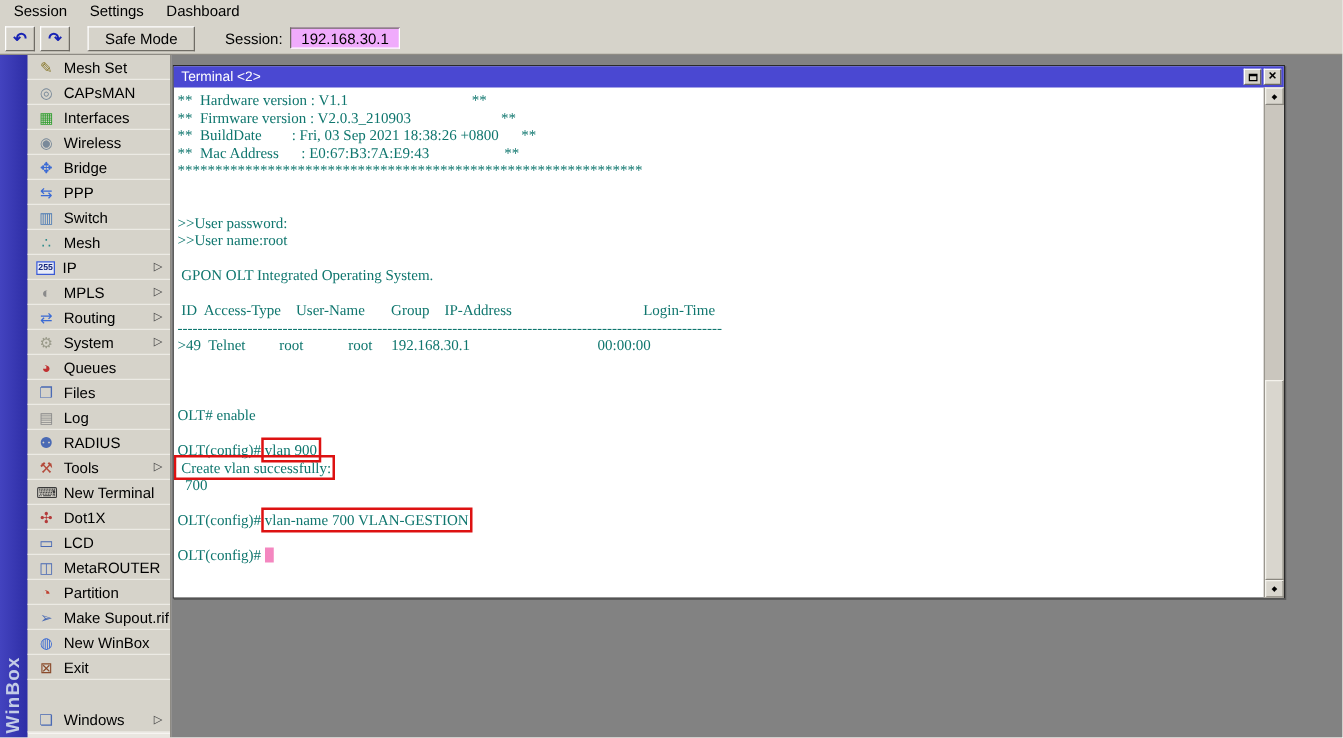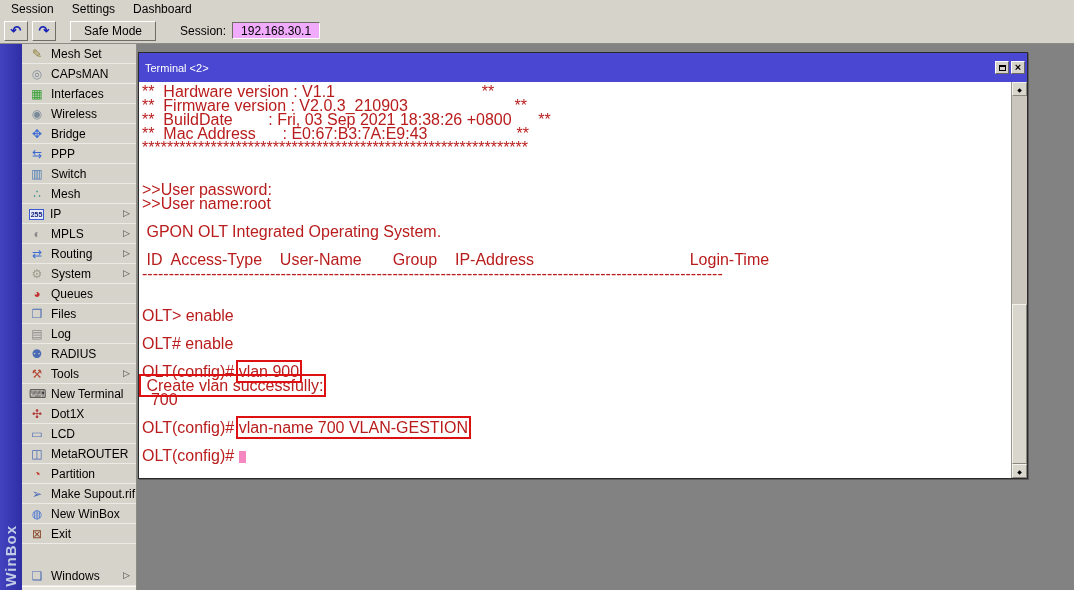--- a/index.html
+++ b/index.html
@@ -47,31 +47,31 @@
   .ico-badge{font-size:7px;font-weight:bold;border:1px solid #3a5ad4;color:#13247c;
     background:#e8ecf8;width:15px;height:11px;line-height:9px;margin-top:2px;}
   .sub-arrow{position:absolute;right:6px;top:4px;color:#444;font-size:9px;}
   .nav-spacer{height:22px;flex:none;}
   .nav-partial{height:6px;flex:none;background:#e9e6e0;border-top:1px solid #fbfaf7;}
   
   .desktop{flex:1;position:relative;background:var(--desktop);}
   .window{position:absolute;left:1px;top:8px;width:890px;height:427px;
     border:1px solid #2a2a2a;background:#ffffff;display:flex;flex-direction:column;
     box-shadow:1px 1px 0 #5c5c5c;}
-  .titlebar{height:29px;flex:none;background:var(--titlebar);color:#fff;
+  .titlebar{height:17px;flex:none;background:var(--titlebar);color:#fff;
     display:flex;align-items:center;padding:0 2px 0 6px;font-size:11px;}
   .titlebar .title{flex:1;}
   .wbtn{width:14px;height:13px;margin-left:2px;background:var(--chrome);
     border:1px solid;border-color:#ffffff #6a6760 #6a6760 #ffffff;
     display:flex;align-items:center;justify-content:center;color:#000;
     font-size:11px;font-weight:bold;line-height:1;cursor:default;}
   .maxg{width:7px;height:6px;border:1px solid #000;border-top-width:2px;}
   .content{flex:1;display:flex;min-height:0;}
-  .term{flex:1;font-family:Liberation Sans, sans-serif;font-size:16px;line-height:14px;
-    padding:3px 0 0 3px;color:#b91c1c;overflow:hidden;}
+  .term{flex:1;font-family:Liberation Serif, serif;font-size:12px;line-height:14px;
+    padding:3px 0 0 3px;color:#0f766e;overflow:hidden;}
   .tline{height:14px;white-space:pre;}
   .mark{outline:2px solid var(--mark);outline-offset:1px;}
   .cursor{display:inline-block;width:7px;height:12px;background:var(--cursor);vertical-align:-2px;}
   
   .vscroll{width:16px;flex:none;display:flex;flex-direction:column;background:#cac6be;border-left:1px solid #9a978f;}
   .sbtn{height:14px;flex:none;background:#d9d6ce;
     border:1px solid;border-color:#f4f2ec #8a877f #8a877f #f4f2ec;
     font-size:6px;display:flex;align-items:center;justify-content:center;color:#000;}
   .strack{flex:1;position:relative;}
   .sthumb{position:absolute;left:0;right:0;bottom:0;height:160px;background:#d9d6ce;
@@ -235,23 +235,23 @@
             <div class="tline"><span>**************************************************************</span></div>
             <div class="tline"></div>
             <div class="tline"></div>
             <div class="tline"><span>&gt;&gt;User password:</span></div>
             <div class="tline"><span>&gt;&gt;User name:root</span></div>
             <div class="tline"></div>
             <div class="tline"><span> GPON OLT Integrated Operating System.</span></div>
             <div class="tline"></div>
             <div class="tline"><span> ID  Access-Type    User-Name       Group    IP-Address                                   Login-Time</span></div>
             <div class="tline"><span>-------------------------------------------------------------------------------------------------------------</span></div>
-            <div class="tline"></div>
-            <div class="tline"></div>
-            <div class="tline"><span>OLT&gt; enable</span></div>
+            <div class="tline"><span>&gt;49  Telnet         root            root     192.168.30.1                                  00:00:00</span></div>
+            <div class="tline"></div>
+            <div class="tline"></div>
             <div class="tline"></div>
             <div class="tline"><span>OLT# enable</span></div>
             <div class="tline"></div>
             <div class="tline"><span>OLT(config)# </span><span class="mark">vlan 900</span></div>
             <div class="tline"><span class="mark"> Create vlan successfully:</span></div>
             <div class="tline"><span>  700</span></div>
             <div class="tline"></div>
             <div class="tline"><span>OLT(config)# </span><span class="mark">vlan-name 700 VLAN-GESTION</span></div>
             <div class="tline"></div>
             <div class="tline"><span>OLT(config)# </span><span class="cursor"></span></div>

